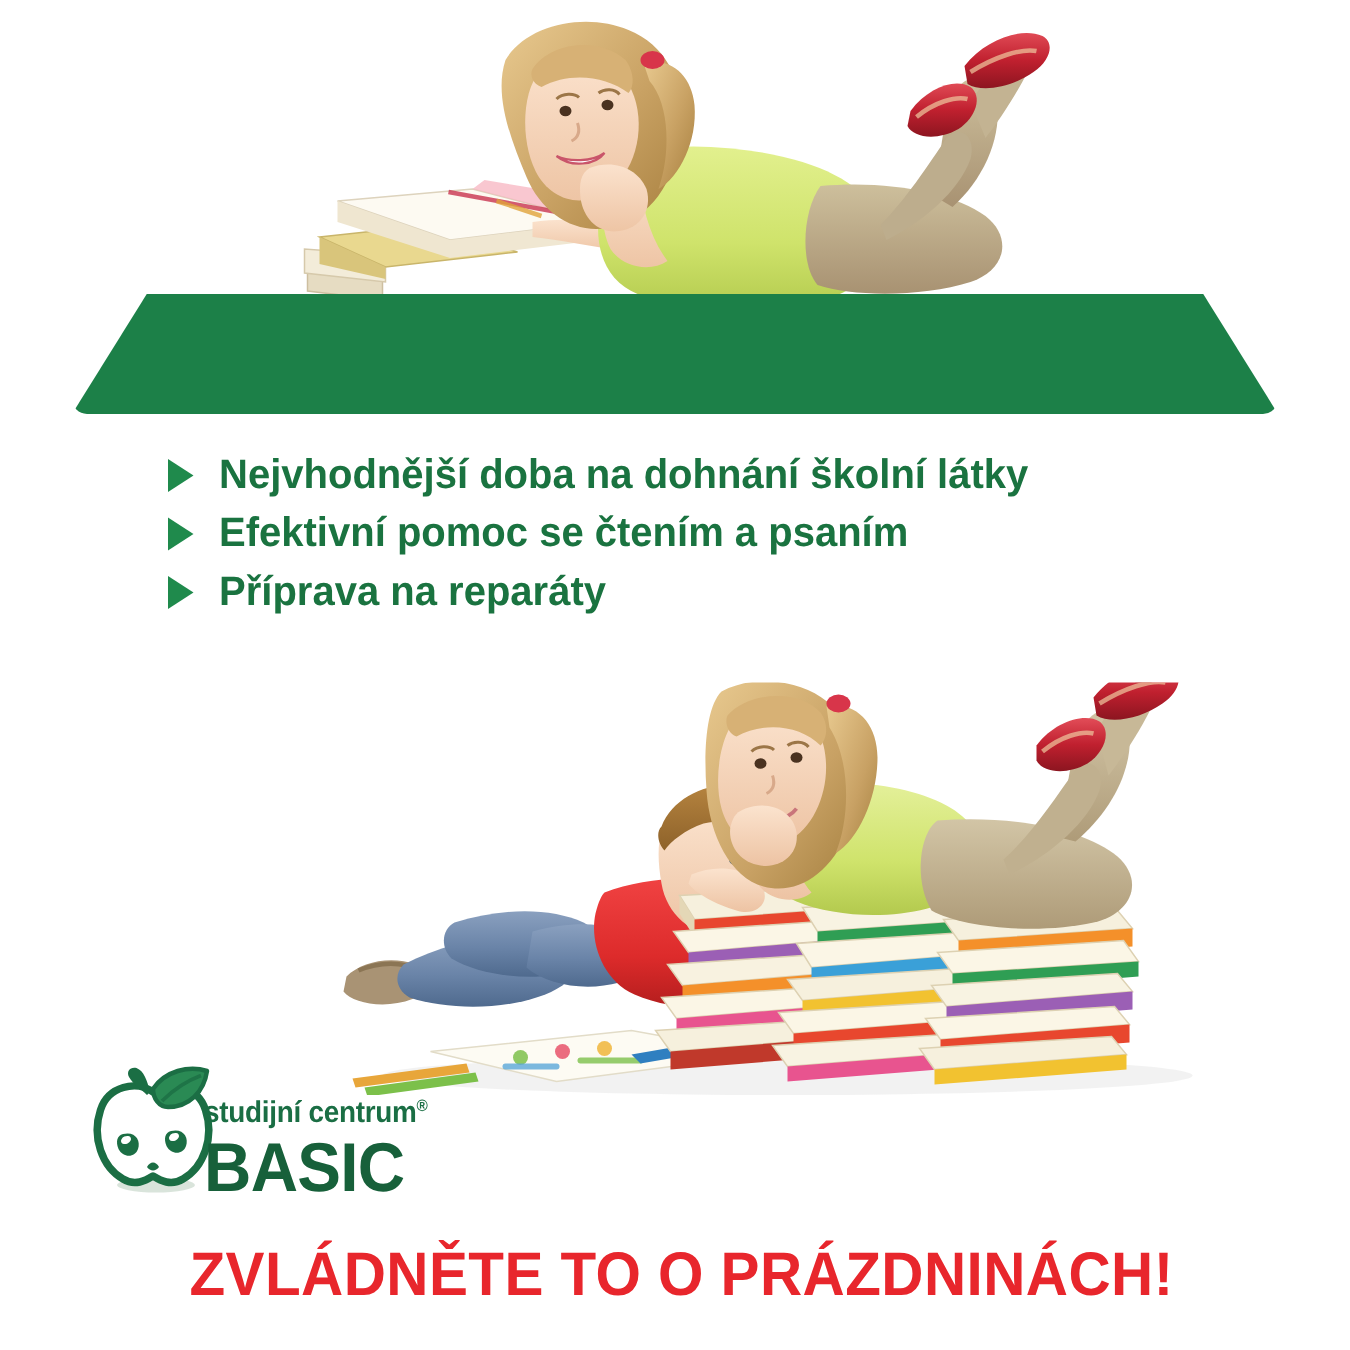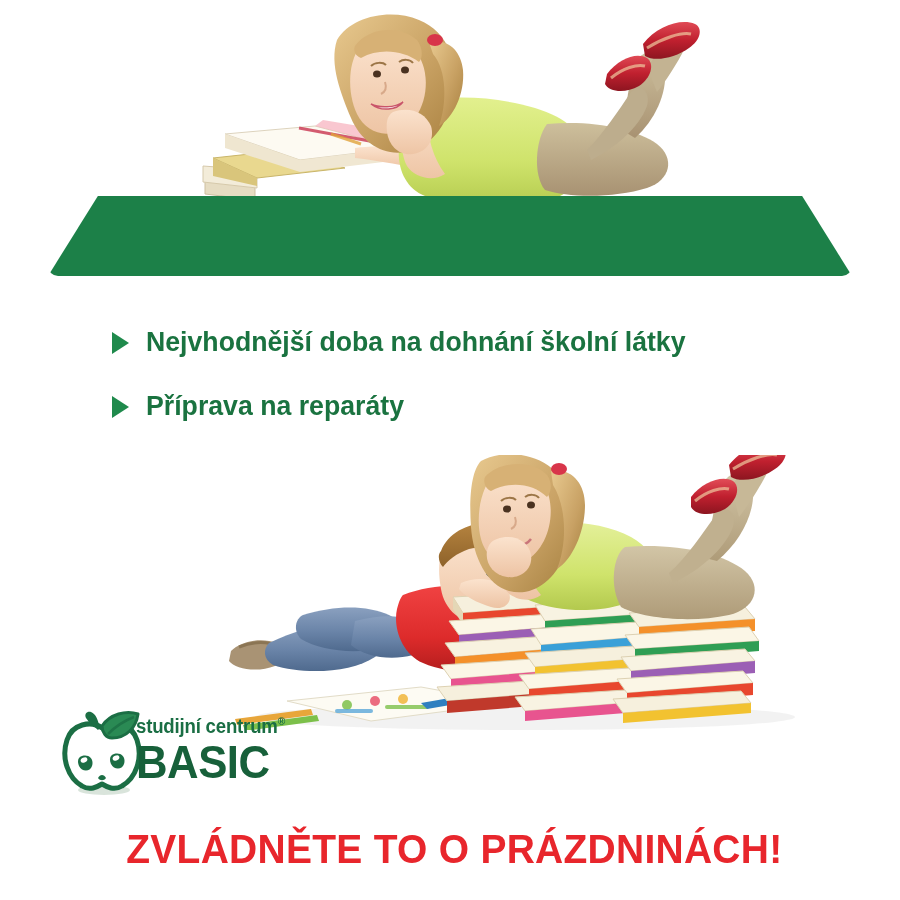--- a/index.html
+++ b/index.html
@@ -48,21 +48,21 @@
     transform:scaleX(0.94);
     text-align:center;
   }
 
   
   .bullets{
     position:absolute;left:112px;top:297px;width:760px;
   }
   .bullet-row{
     display:flex;align-items:center;
-    height:38px;margin-bottom:1px;margin-top:26px;
+    height:38px;margin-bottom:1px;
   }
   .tri{
     width:0;height:0;flex:0 0 auto;
     border-left:17px solid #1f8a4c;
     border-top:11px solid transparent;
     border-bottom:11px solid transparent;
     margin-right:17px;margin-top:2px;
   }
   .bullet-text{
     color:#1a7340;
@@ -76,21 +76,21 @@
   }
 
   
   .logo{
     position:absolute;left:58px;top:704px;width:260px;height:92px;
   }
   .logo-apple{
     position:absolute;left:0;top:2px;width:88px;height:90px;
   }
   .logo-words{
-    position:absolute;left:78px;top:12px;
+    position:absolute;left:78px;top:28px;
   }
   .logo-sub{
     color:#1a6e44;
     font-family:"Liberation Sans", sans-serif;
     font-weight:bold;
     font-size:20px;
     letter-spacing:-0.2px;
     line-height:1;
     white-space:nowrap;
     transform:scaleX(0.93);
@@ -212,20 +212,24 @@
   <div class="banner"></div>
 
   <div class="bullets">
 
     <div class="bullet-row">
       <span class="tri"></span>
       <span class="bullet-text">Nejvhodnější doba na dohnání školní látky</span>
     </div>
 
 
+    <div class="bullet-row">
+      <span class="tri"></span>
+      <span class="bullet-text">Efektivní pomoc se čtením a psaním</span>
+    </div>
 
 
 
     <div class="bullet-row">
       <span class="tri"></span>
       <span class="bullet-text">Příprava na reparáty</span>
     </div>
 
   </div>
 

